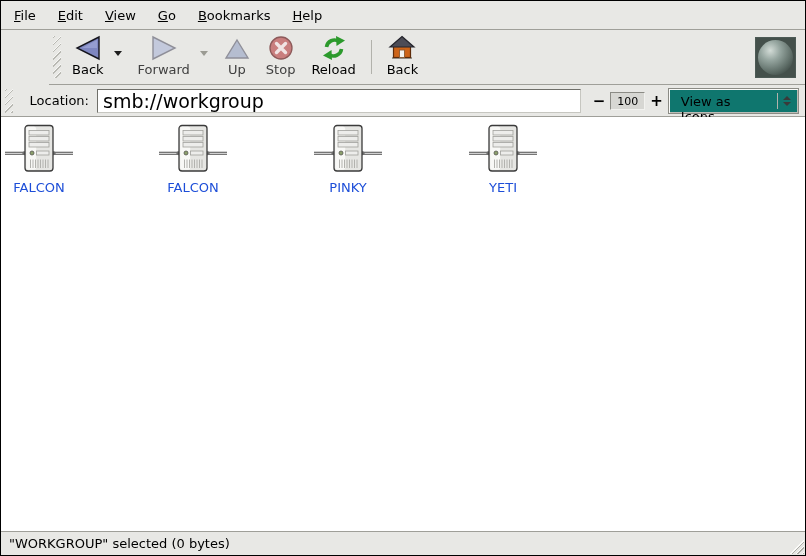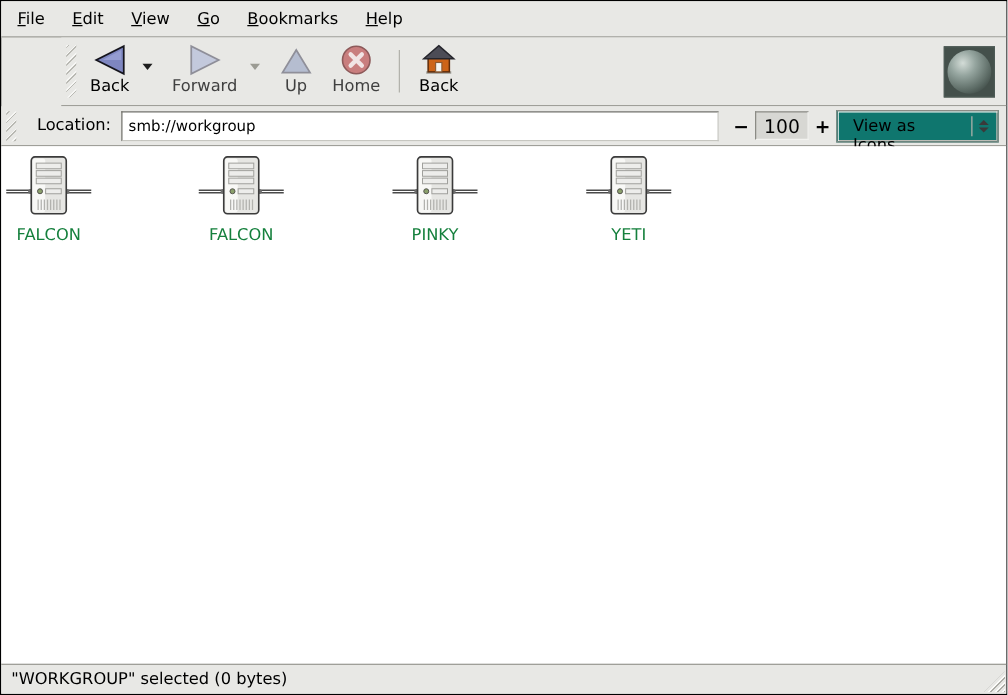--- a/index.html
+++ b/index.html
@@ -75,29 +75,29 @@
     background: #e8e8e5;
   }
   .locationbar .grip { height: 24px; margin: 0 3px 0 2px; }
   .location-label { margin: 0 8px 0 14px; }
   .location-input {
     width: 508px; height: 24px;
     border: 1px solid;
     border-color: #6f6f69 #c6c6c0 #c6c6c0 #6f6f69;
     background: #fff; padding: 2px 5px;
     font-family: "DejaVu Sans", "Liberation Sans", sans-serif;
-    font-size: 12px; color: #000;
+    font-size: 19px; color: #000;
   }
   .zoom-out, .zoom-in {
     font-weight: bold; font-size: 15px;
     padding: 0 5px; cursor: default;
   }
   .zoom-out { margin-left: 7px; }
   .zoom-level {
-    font-size: 15px; padding: 2px 6px 1px;
+    font-size: 11px; padding: 2px 6px 1px;
     background: #d7d7d3;
     border: 1px solid; border-color: #8b8b85 #f2f2ef #f2f2ef #8b8b85;
   }
   .view-selector {
     margin-left: auto; height: 26px;
     display: flex; align-items: stretch;
     border: 1px solid #8b8b85; background: #0f766e;
     box-shadow: inset 1px 1px 0 #fafaf8, inset -1px -1px 0 #bcbcb6;
     cursor: default;
   }
@@ -106,21 +106,21 @@
   .view-selector-arrows {
     width: 20px; margin: 4px 2px; border-left: 1px solid #b2b2ac;
     display: flex; flex-direction: column; align-items: center; justify-content: center; gap: 2px;
   }
   .arr-up { width: 0; height: 0; border: 4px solid transparent; border-top: none; border-bottom: 4px solid #3a3a3a; }
   .arr-dn { width: 0; height: 0; border: 4px solid transparent; border-bottom: none; border-top: 4px solid #3a3a3a; }
 
   
   .content { flex: 1 1 auto; background: #fff; position: relative; overflow: hidden; }
   .file-item { position: absolute; top: 7px; width: 76px; text-align: center; cursor: default; }
-  .file-item .file-label { display: block; margin-top: 3px; color: #15803d; }
+  .file-item .file-label { display: block; margin-top: 3px; color: #1d4ed8; }
   .fi-0 { left: 0px; }
   .fi-1 { left: 154px; }
   .fi-2 { left: 309px; }
   .fi-3 { left: 464px; }
 
   
   .statusbar {
     height: 24px; flex: 0 0 24px;
     border-top: 1px solid #9f9f99;
     background: #e8e8e5;
@@ -181,23 +181,34 @@
       <span class="tool-label">Up</span>
     </div>
 
     <div class="tool-button disabled">
       <span class="icon-wrap">
         <svg width="26" height="26" viewBox="0 0 26 26">
             <circle cx="13" cy="13" r="11" fill="#c97e7e" stroke="#8d5a5a" stroke-width="1.3"></circle>
             <path d="M8.5 8.5 L17.5 17.5 M17.5 8.5 L8.5 17.5" stroke="#f1e4e4" stroke-width="3.4" stroke-linecap="round"></path>
           </svg>
       </span>
-      <span class="tool-label">Home</span>
-    </div>
-
+      <span class="tool-label">Stop</span>
+    </div>
+
+    <div class="tool-button">
+      <span class="icon-wrap">
+        <svg width="28" height="26" viewBox="0 0 28 26">
+          <path d="M6.5,12 A8,8 0 0 1 19,6.5" stroke="#2c9a2c" stroke-width="3.6" fill="none"></path>
+          <polygon points="16,1 25,5.5 16.5,11" fill="#2c9a2c"></polygon>
+          <path d="M21.5,14 A8,8 0 0 1 9,19.5" stroke="#2c9a2c" stroke-width="3.6" fill="none"></path>
+          <polygon points="12,25 3,20.5 11.5,15" fill="#2c9a2c"></polygon>
+        </svg>
+      </span>
+      <span class="tool-label">Reload</span>
+    </div>
 
     <div class="toolbar-sep"></div>
 
     <div class="tool-button">
       <span class="icon-wrap">
         <svg width="28" height="26" viewBox="0 0 28 26">
           <rect x="4" y="22" width="20" height="2" fill="#9a9a94"></rect>
           <rect x="5.5" y="11" width="17" height="11.5" fill="#cd6418" stroke="#5e2c0a" stroke-width="1.2"></rect>
           <polygon points="14,1.5 26,12 2,12" fill="#4c4c56" stroke="#25252c" stroke-width="1.2"></polygon>
           <rect x="11.5" y="15" width="5" height="7.5" fill="#f4f4f0" stroke="#8a5a32" stroke-width="0.9"></rect>

